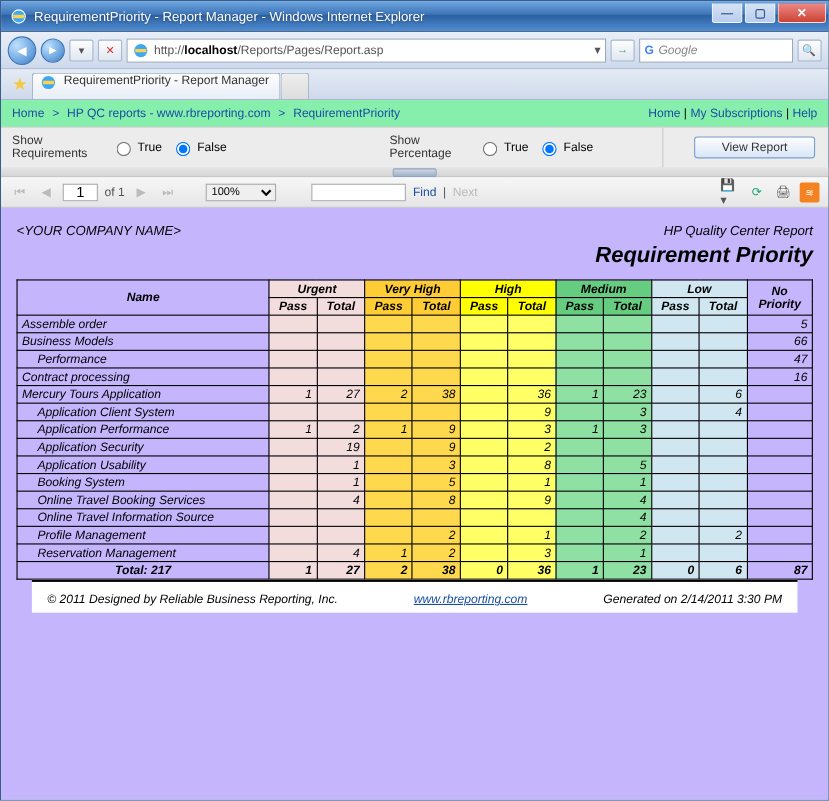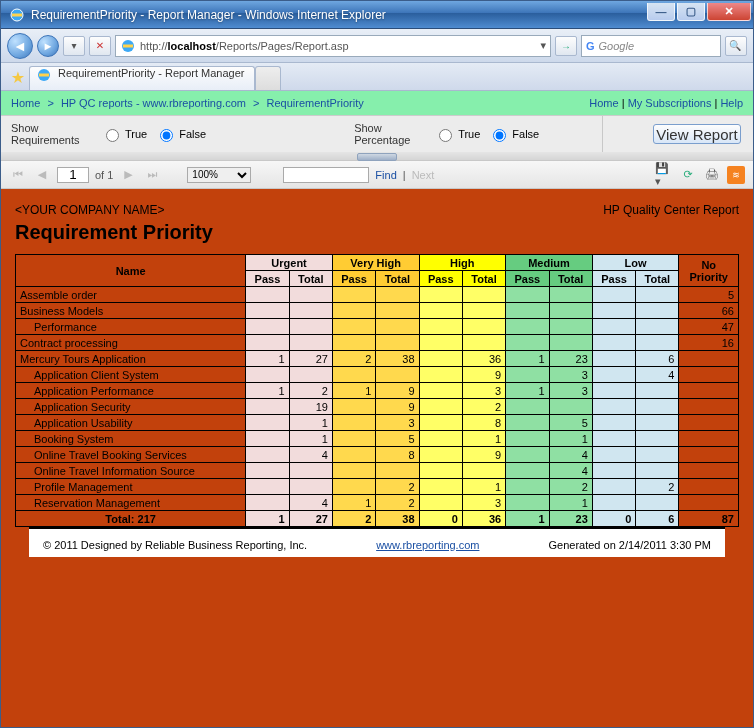--- a/index.html
+++ b/index.html
@@ -113,24 +113,24 @@
   }
   .params-row { display: flex; padding: 6px 10px; align-items: center; }
   .params-row .lbl { width: 90px; color: #333; font-size: 11px; }
   .params-row .lbl2 { width: 80px; color: #333; font-size: 11px; }
   .params-row input[type="text"], .params-row select {
     border: 1px solid #aaa; height: 18px; font-size: 11px; padding: 0 4px; background: #fff;
   }
   .params-row .radio { display:inline-flex; align-items:center; gap:3px; margin-right:8px;}
   .viewbtn {
     position: absolute; right: 12px; top: 8px;
-    width: 88px; height: 20px;
+    width: 110px; height: 20px;
     border: 1px solid #7a9ecd; border-radius: 3px;
     background: linear-gradient(#fdfdfd,#d8e6f7);
-    font-size: 15px; color: #333; display:flex;align-items:center;justify-content:center;
+    font-size: 11px; color: #333; display:flex;align-items:center;justify-content:center;
   }
   .params-divider {
     border-left: 1px solid #c8c8c8;
     position: absolute; right: 150px; top: 0; bottom: 0;
   }
   .gripbar { height: 8px; background: linear-gradient(#e5e5e5,#d5d5d5); position: relative;}
   .gripbar::after {
     content:""; position:absolute; left:50%; top:1px; width:38px; height:6px;
     transform: translateX(-50%);
     background: linear-gradient(#cfd8e3,#9fb0c8); border:1px solid #8fa3bd; border-radius:2px;
@@ -144,24 +144,24 @@
   }
   .viewerbar .pgbox { width: 32px; height: 16px; border: 1px solid #aaa; text-align:center; }
   .viewerbar .zoom { width: 64px; height: 16px; border: 1px solid #aaa; font-size:10px;}
   .viewerbar .findbox { width: 86px; height: 16px; border: 1px solid #aaa; }
   .tb-icon { width:18px;height:18px;display:inline-flex;align-items:center;justify-content:center; }
   .tb-link { color: #1a4fa3; }
   .tb-disabled { color: #bbb; }
   .spacer { flex: 1; }
   
   .reportbody {
-    flex: 1; background: #c2410c; overflow: auto; padding: 8px 14px;
+    flex: 1; background: #c4b5fd; overflow: auto; padding: 8px 14px; font-style: italic;
   }
   .rtop { display: flex; justify-content: space-between; font-size: 12px; margin: 6px 0 4px; }
-  h1.rtitle { text-align: left; font-size: 20px; font-weight: bold; margin: 4px 0 10px; font-family: Arial, sans-serif;}
+  h1.rtitle { text-align: right; font-size: 20px; font-weight: bold; margin: 4px 0 10px; font-family: Arial, sans-serif;}
   table.rgrid { border-collapse: collapse; width: 100%; font-size: 11px; font-family: Arial, sans-serif;}
   table.rgrid th, table.rgrid td { border: 1px solid #000; padding: 1px 4px; height: 16px; }
   table.rgrid th { font-weight: bold; text-align: center; }
   .c-urgent { background: #f2dcdc; }
   .c-vhigh-h { background: #ffcc33; }
   .c-vhigh { background: #ffd94d; }
   .c-high-h { background: #ffff00; }
   .c-high { background: #ffff66; }
   .c-med-h { background: #66cc80; }
   .c-med { background: #8fe0a3; }

